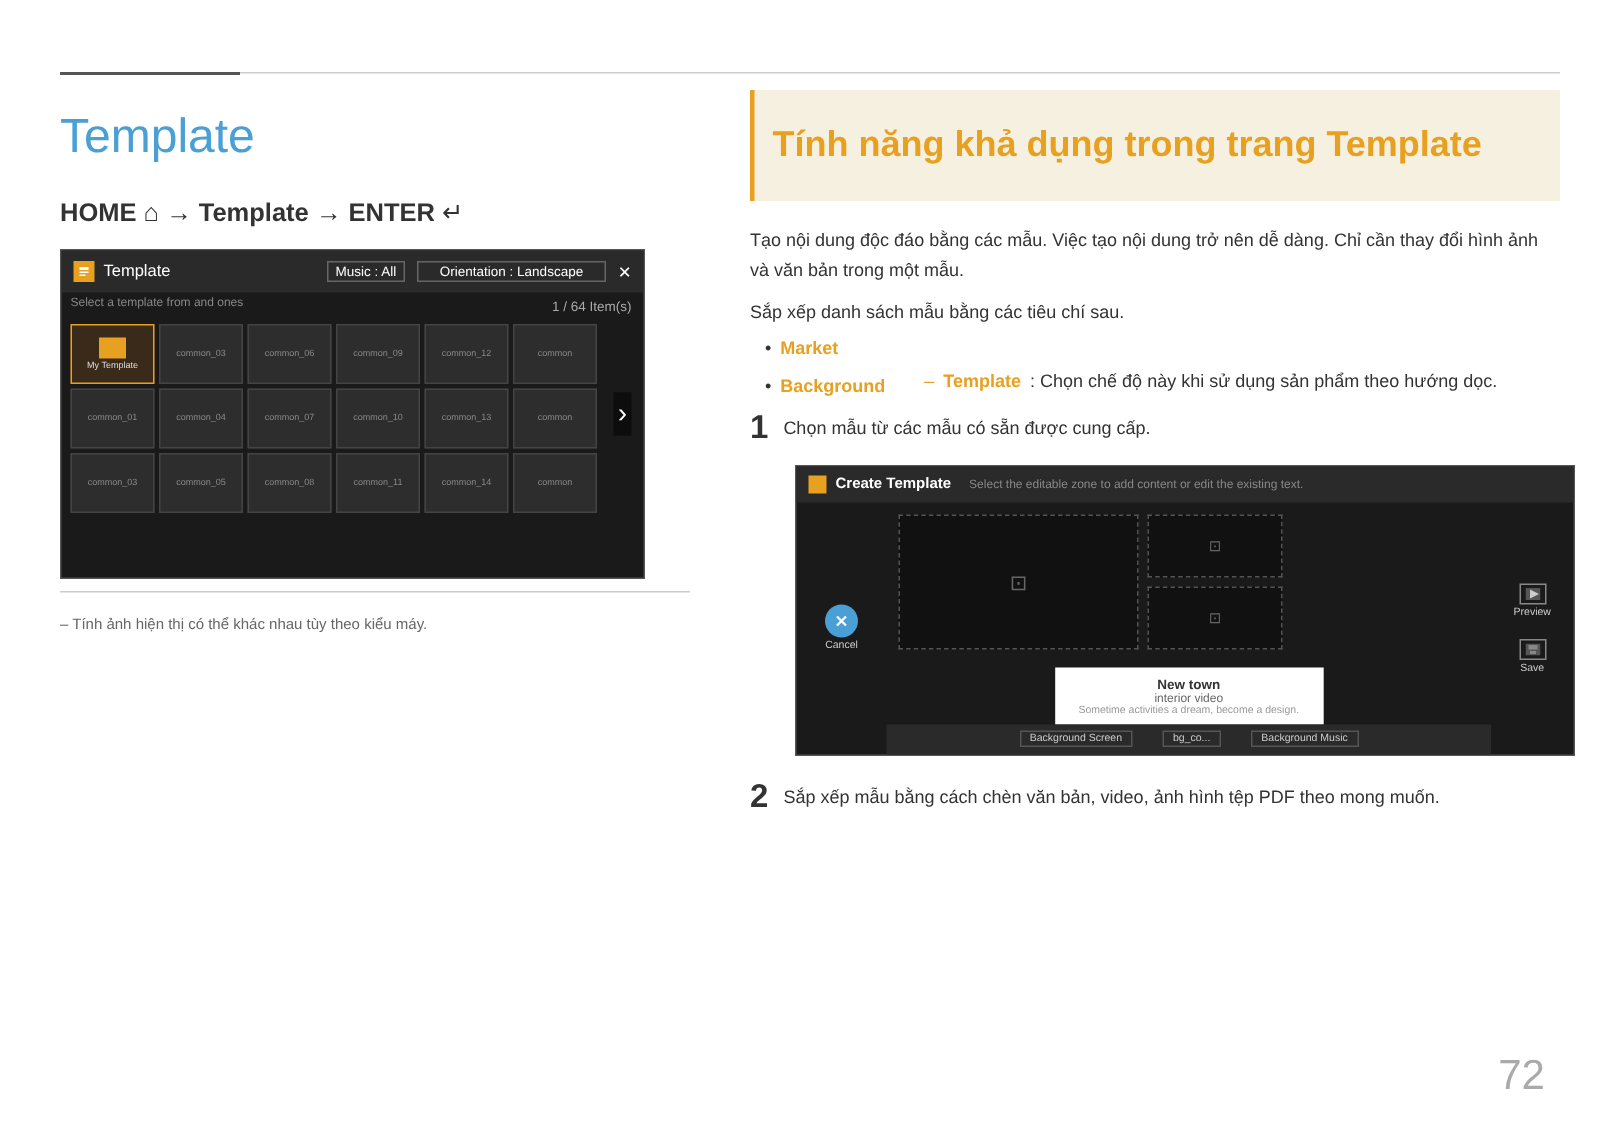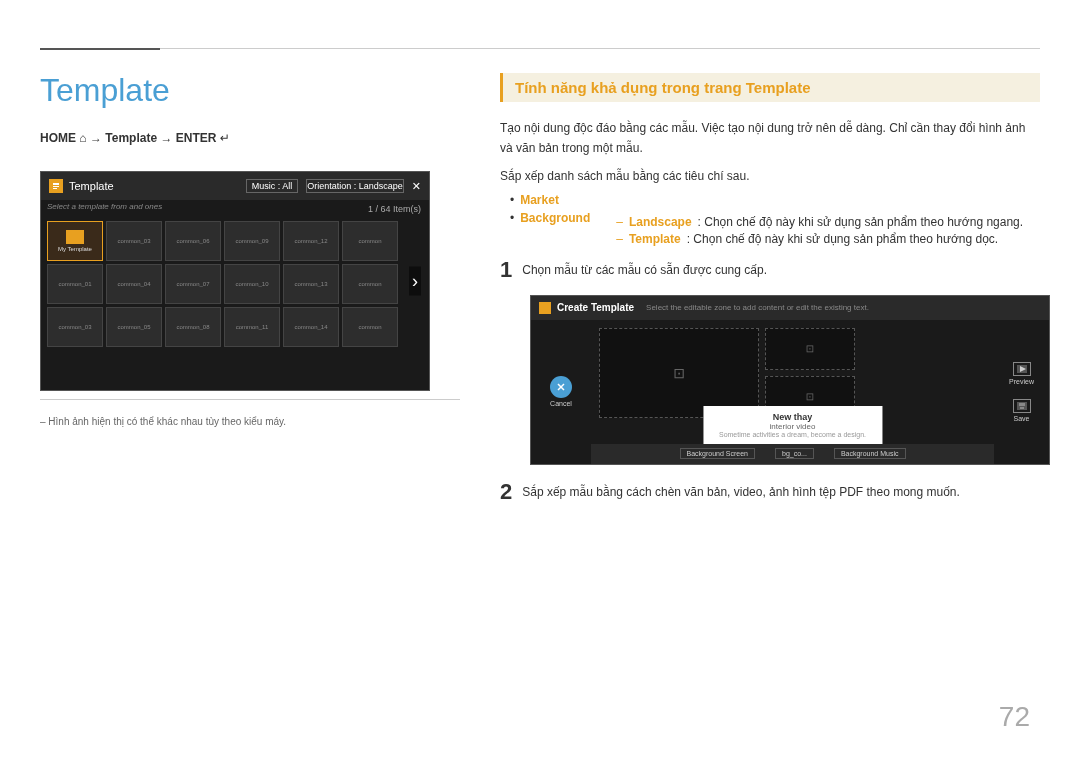--- a/index.html
+++ b/index.html
@@ -40,23 +40,23 @@
 
     .page-title {
       font-size: 32px;
       color: #4a9fd4;
       font-weight: 300;
       margin-bottom: 22px;
       margin-top: 12px;
     }
 
     .home-nav {
-      font-size: 12px;
-      color: #333;
-      margin-bottom: 26px;
+      font-size: 17px;
+      color: #333;
+      margin-bottom: 14px;
     }
     .home-nav .bold { font-weight: bold; }
     .home-nav .template-link { font-weight: bold; }
 
     
     .template-screenshot {
       width: 390px;
       height: 220px;
       background: #1a1a1a;
       border: 1px solid #555;
@@ -85,38 +85,37 @@
       align-items: center;
       justify-content: center;
     }
     .ts-title-text {
       color: #fff;
       font-size: 11px;
     }
     .ts-subtitle {
       color: #aaa;
       font-size: 9px;
-      font-style: italic;
     }
     .ts-header-right {
       display: flex;
       align-items: center;
       gap: 8px;
     }
     .ts-market {
       color: #fff;
       font-size: 9px;
       border: 1px solid #666;
       padding: 1px 5px;
     }
     .ts-orientation {
       color: #fff;
       font-size: 9px;
       border: 1px solid #666;
-      padding: 1px 0;
+      padding: 1px 14px;
     }
     .ts-close {
       color: #fff;
       font-size: 11px;
     }
     .ts-count {
       color: #aaa;
       font-size: 9px;
       position: absolute;
       right: 8px;
@@ -174,28 +173,27 @@
 
     
     .right-col {
       position: absolute;
       top: 60px;
       left: 500px;
       right: 40px;
     }
 
     .section-title {
-      font-size: 15px;
+      font-size: 24px;
       font-weight: bold;
       color: #e8a020;
       background: #f5f0e0;
-      padding: 6px 12px;
+      padding: 23px 12px;
       margin-bottom: 16px;
       border-left: 3px solid #e8a020;
-      margin-top: 13px;
     }
 
     .desc-text {
       font-size: 12px;
       color: #333;
       line-height: 1.7;
       margin-bottom: 10px;
     }
 
     .sort-text {
@@ -207,21 +205,21 @@
     .bullet-list {
       list-style: none;
       margin-left: 10px;
       margin-bottom: 8px;
     }
     .bullet-list li {
       font-size: 12px;
       color: #333;
       margin-bottom: 4px;
       display: flex;
-      align-items: flex-start;
+      align-items: flex-end;
       gap: 6px;
     }
     .bullet-list li::before {
       content: '•';
       color: #333;
       flex-shrink: 0;
     }
     .bullet-list li .bold-orange {
       font-weight: bold;
       color: #e8a020;
@@ -262,21 +260,21 @@
     .step-text {
       font-size: 12px;
       color: #333;
       line-height: 1.6;
       padding-top: 4px;
     }
 
     
     .create-template-box {
       width: 520px;
-      height: 170px;
+      height: 194px;
       background: #1a1a1a;
       border: 1px solid #555;
       position: relative;
       margin-left: 30px;
       margin-bottom: 14px;
     }
 
     .ct-header {
       background: #2a2a2a;
       height: 24px;
@@ -539,42 +537,38 @@
         </div>
       <div class="ts-cell">
           <span class="cell-label">common</span>
         </div>
     </div>
 
     <div class="ts-nav-arrow">›</div>
   </div>
 
   <div style="margin-top: 8px; border-top: 1px solid #ccc; padding-top: 6px;"></div>
-  <p class="screenshot-note">Hình ảnh hiện thị có thể khác nhau tùy theo kiểu máy.</p>
+  <p class="screenshot-note">Tính ảnh hiện thị có thể khác nhau tùy theo kiểu máy.</p>
 
 </div>
 
 <div class="right-col">
 
   <div class="section-title">Tính năng khả dụng trong trang Template</div>
 
   <p class="desc-text">Tạo nội dung độc đáo bằng các mẫu. Việc tạo nội dung trở nên dễ dàng. Chỉ cần thay đổi hình ảnh và văn bản trong một mẫu.</p>
   <p class="sort-text">Sắp xếp danh sách mẫu bằng các tiêu chí sau.</p>
 
   <ul class="bullet-list">
     <li>
       <span class="bold-orange">Market</span>
     </li>
     <li>
       <span class="bold-orange">Background</span>
       <ul class="sub-bullet-list">
-        <li>
-          <span class="bold-orange">Landscape</span>
-          <span>: Chọn chế độ này khi sử dụng sản phẩm theo hướng ngang.</span>
-        </li>
         <li>
           <span class="bold-orange">Template</span>
           <span>: Chọn chế độ này khi sử dụng sản phẩm theo hướng dọc.</span>
         </li>
       </ul>
     </li>
   </ul>
 
   <div class="step-row">
     <span class="step-number">1</span>
@@ -612,21 +606,21 @@
             <div class="ct-zone" style="width:90px; height:42px;">
               <span class="ct-zone-icon" style="font-size:10px;">⊡</span>
             </div>
             <div class="ct-zone" style="width:90px; height:42px;">
               <span class="ct-zone-icon" style="font-size:10px;">⊡</span>
             </div>
           </div>
         </div>
 
         <div class="ct-info-box">
-          <div class="ct-info-title">New thay</div>
+          <div class="ct-info-title">New town</div>
           <div class="ct-info-sub">interior video</div>
           <div class="ct-info-desc">Sometime activities a dream, become a design.</div>
         </div>
       </div>
 
       <div class="ct-right-panel">
         <div class="ct-btn">
           <div style="width:18px;height:14px;border:1px solid #888;display:flex;align-items:center;justify-content:center;">
             <svg width="10" height="8">
                 <rect x="0" y="0" width="10" height="8" fill="#555"></rect>

